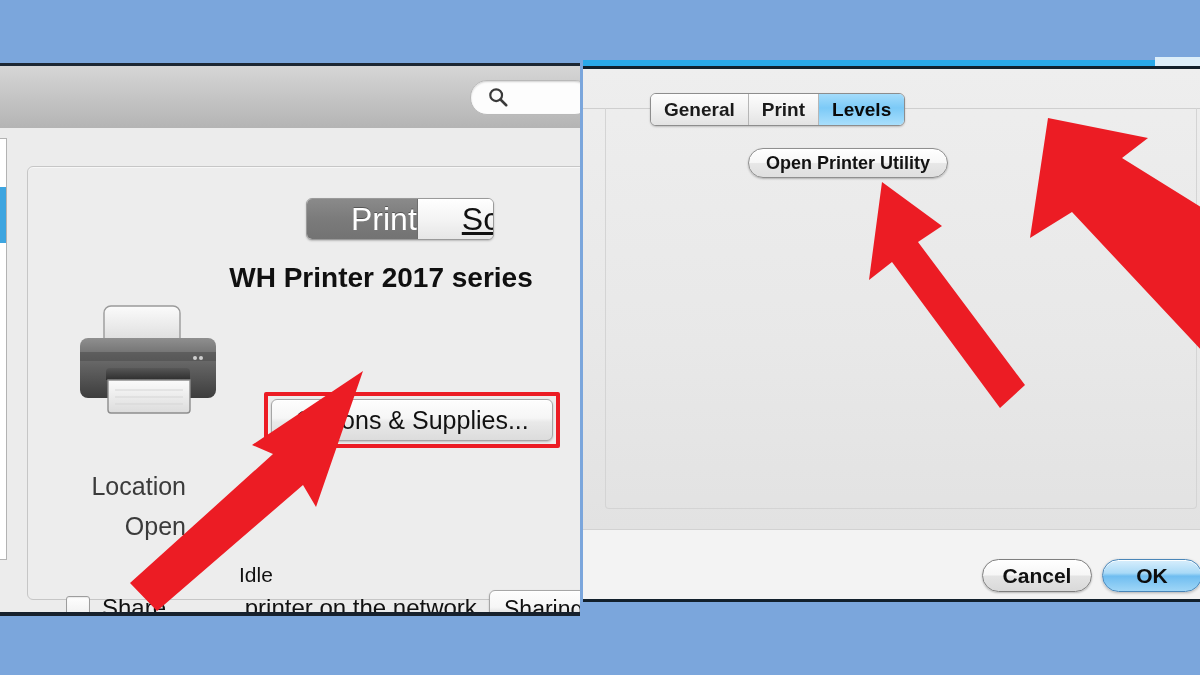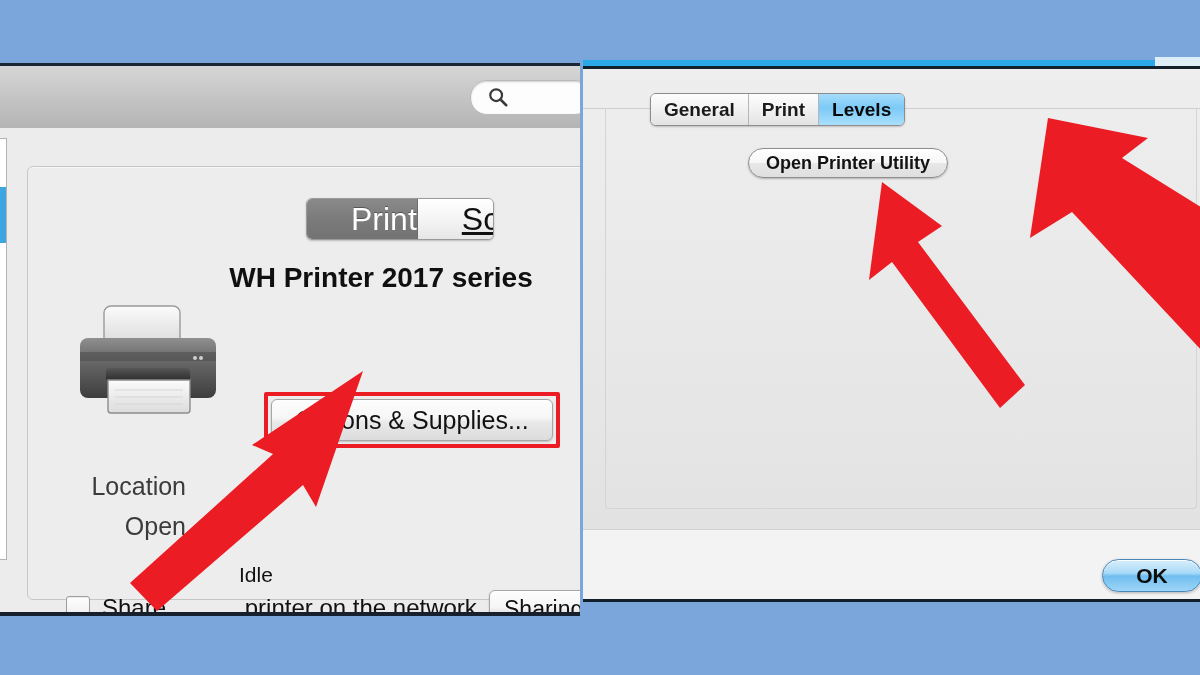--- a/index.html
+++ b/index.html
@@ -493,20 +493,21 @@
       <div id="tab-bar">
         <div class="tab">General</div>
         <div class="tab">Print</div>
         <div class="tab selected">Levels</div>
       </div>
 
       <div id="btn-open-printer-utility">Open Printer Utility</div>
     </div>
 
     <div id="right-footer"></div>
+    <div id="btn-cancel">Cancel</div>
     <div id="btn-ok">OK</div>
   </div>
 
   <svg class="arrow-svg" style="left:100px; top:355px; width:300px; height:285px;" viewBox="0 0 300 285">
     <polygon fill="#ec1c24" points="263,16 152,90 173,99 30,228 57,256 203,130 216,152"></polygon>
   </svg>
 
   <svg class="arrow-svg" style="left:862px; top:170px; width:210px; height:260px;" viewBox="0 0 210 260">
     <polygon fill="#ec1c24" points="20,12 7,110 30,92 138,238 163,215 56,72 80,56"></polygon>
   </svg>

